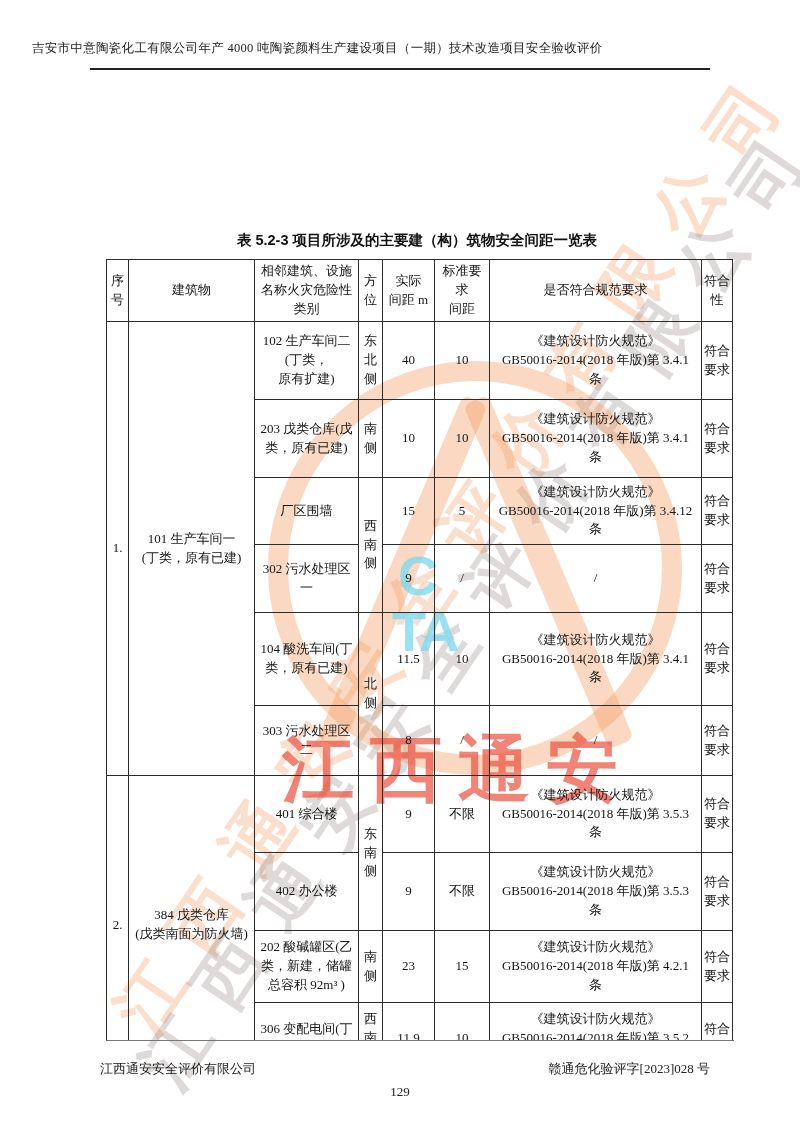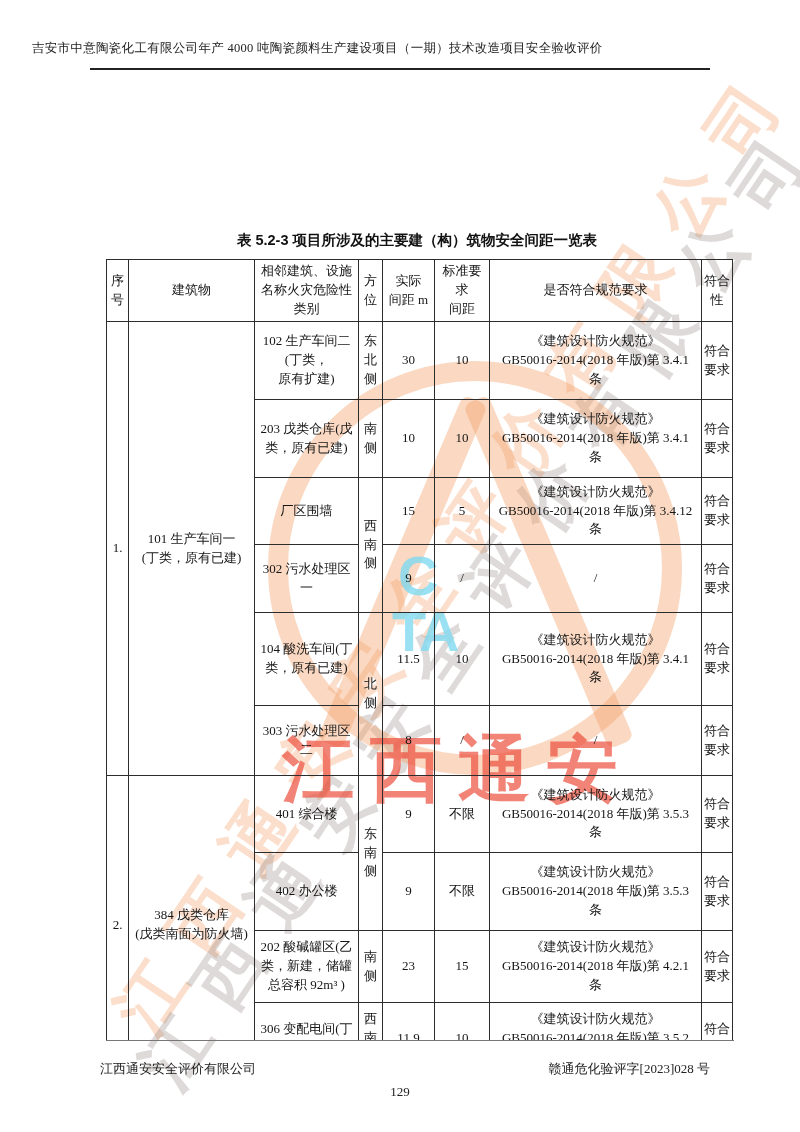--- a/index.html
+++ b/index.html
@@ -129,21 +129,21 @@
       </tr>
 
       <tr style="height:78px">
         <td class="c-seq" rowspan="6">1.</td>
         <td rowspan="6">101 生产车间一
 (丁类，原有已建)</td>
         <td>102 生产车间二
 (丁类，
 原有扩建)</td>
         <td class="c-dir">东北侧</td>
-        <td>30</td>
+        <td>40</td>
         <td>10</td>
         <td class="c-rule">《建筑设计防火规范》
 GB50016-2014(2018 年版)第 3.4.1
 条</td>
         <td class="c-conf">符合要求</td>
       </tr>
       <tr style="height:78px">
         <td>203 戊类仓库(戊
 类，原有已建)</td>
         <td class="c-dir">南侧</td>

